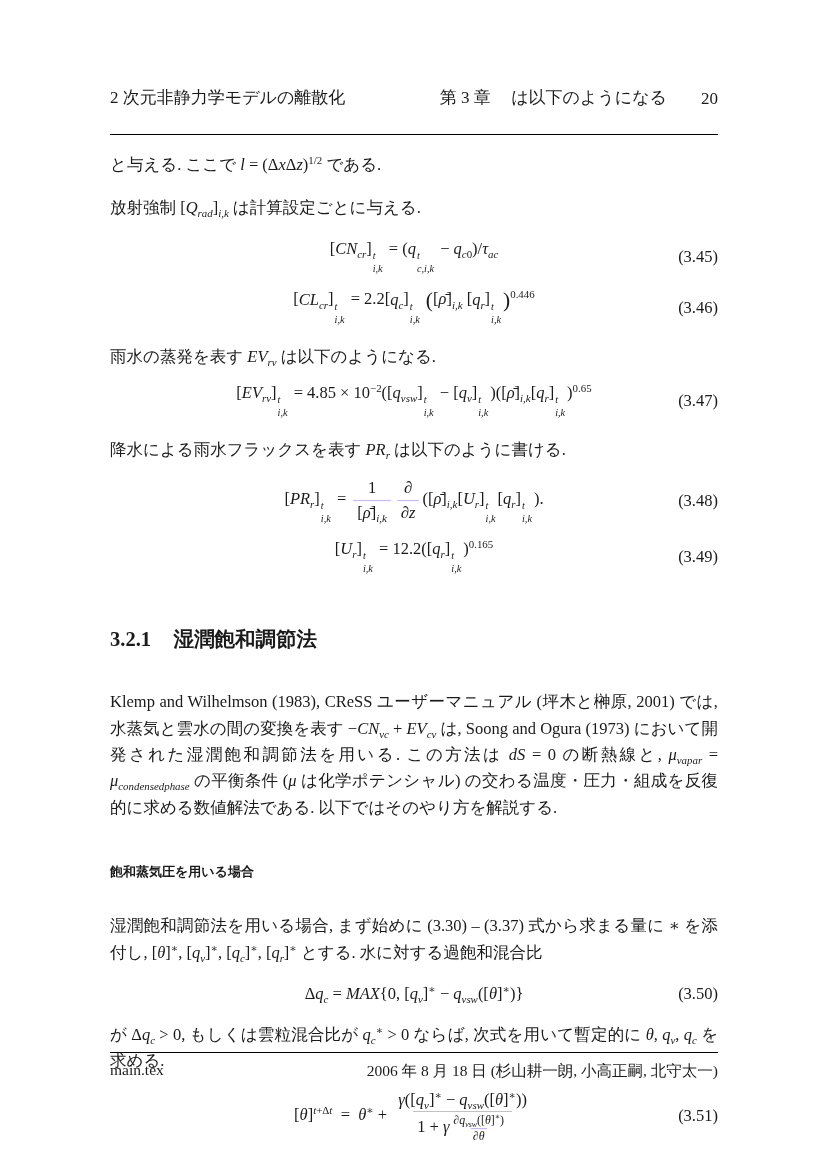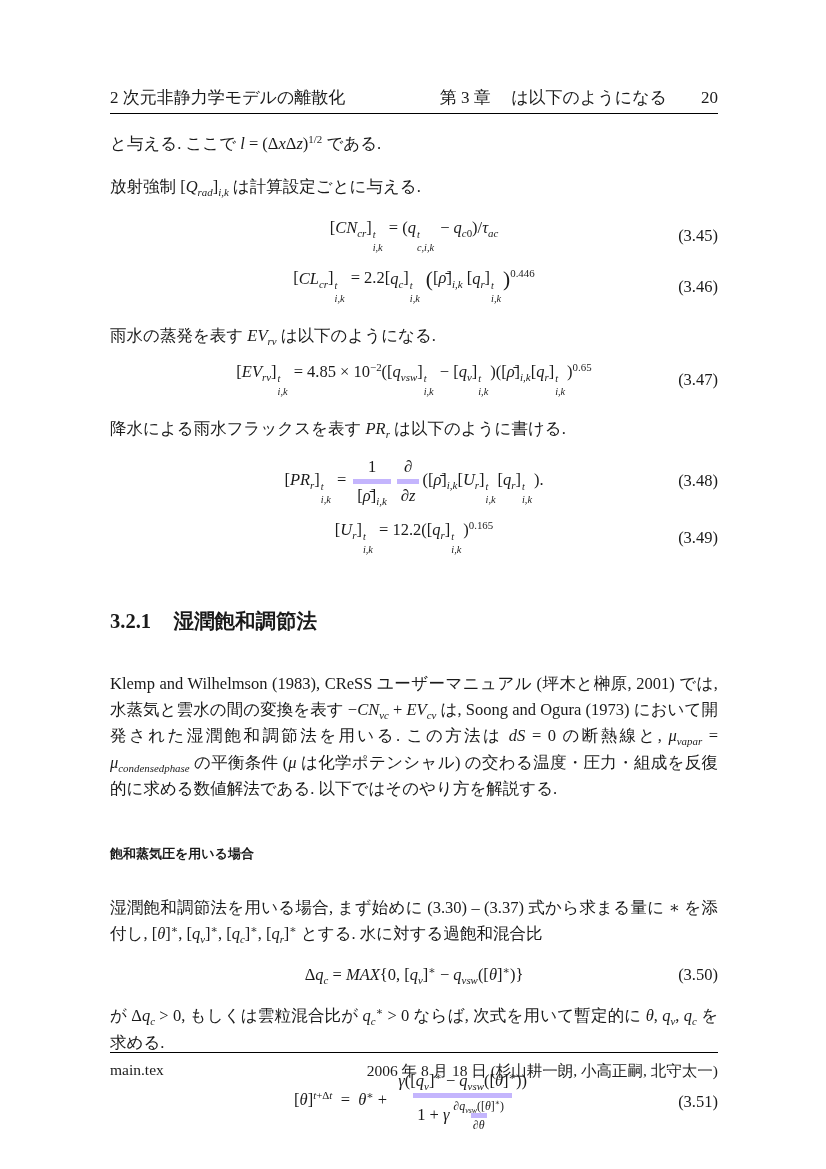--- a/index.html
+++ b/index.html
@@ -6,23 +6,23 @@
   body{
     width:826px;height:1169px;position:relative;
     font-family:"Liberation Serif","DejaVu Serif",serif;
     color:#1a1a1a;
   }
   .sheet{position:absolute;inset:0;}
   .column{position:absolute;left:110px;width:608px;top:86px;}
 
   
   .header{
-    display:flex;align-items:center;
+    display:flex;align-items:flex-end;
     border-bottom:1.5px solid #000;
-    padding-bottom:4px;font-size:17px;
+    padding-bottom:25px;font-size:17px;
   }
   .header .chap{margin-left:auto;}
   .header .chap .cgap{display:inline-block;width:1.2em;}
   .header .pageno{margin-left:34px;}
 
   
   .textblock{
     font-size:16.5px;line-height:1.6;text-align:justify;
     margin:17px 0;
   }
@@ -39,21 +39,21 @@
 
   .ss{
     display:inline-flex;flex-direction:column;align-items:flex-start;
     font-size:0.62em;line-height:1.3;vertical-align:-0.5em;margin:0 2px 0 1px;
   }
   .frac{
     display:inline-flex;flex-direction:column;align-items:center;
     vertical-align:middle;margin:0 3px;text-align:center;
   }
   .fn,.fd{padding:1px 4px;line-height:1.3;}
-  .fd{border-top:5px solid #c4b5fd;}
+  .fd{border-top:1px solid #c4b5fd;}
   .sfrac{font-size:0.72em;margin:0 2px;}
   .sfrac .fn,.sfrac .fd{padding:0 2px;line-height:1.25;text-align:right;}
   .bp{font-size:1.3em;vertical-align:-0.12em;font-style:normal;}
 
   
   .section-heading{
     margin:50px 0 36px;font-size:20.5px;font-weight:bold;
   }
   .section-heading .num{font-family:"Liberation Serif","DejaVu Serif",serif;}
   .section-heading .ttl{

